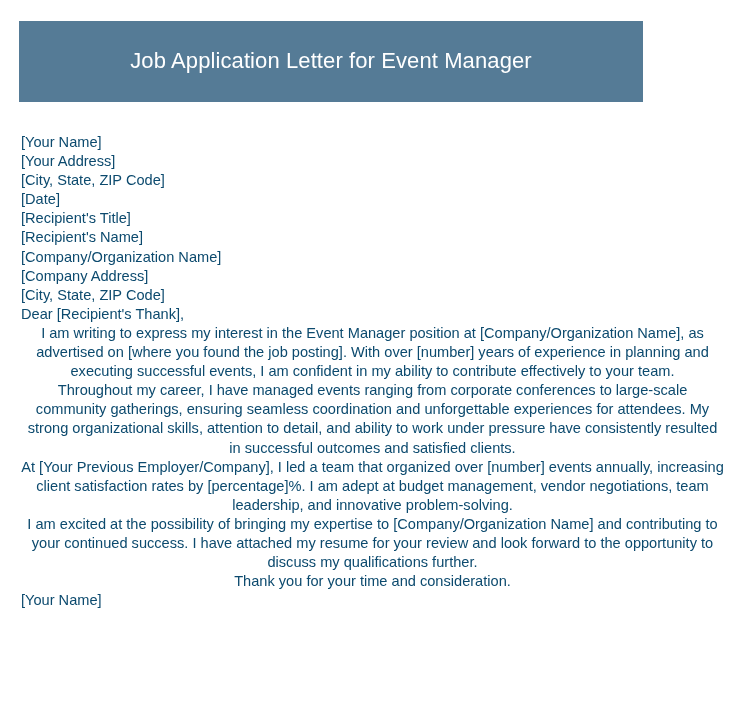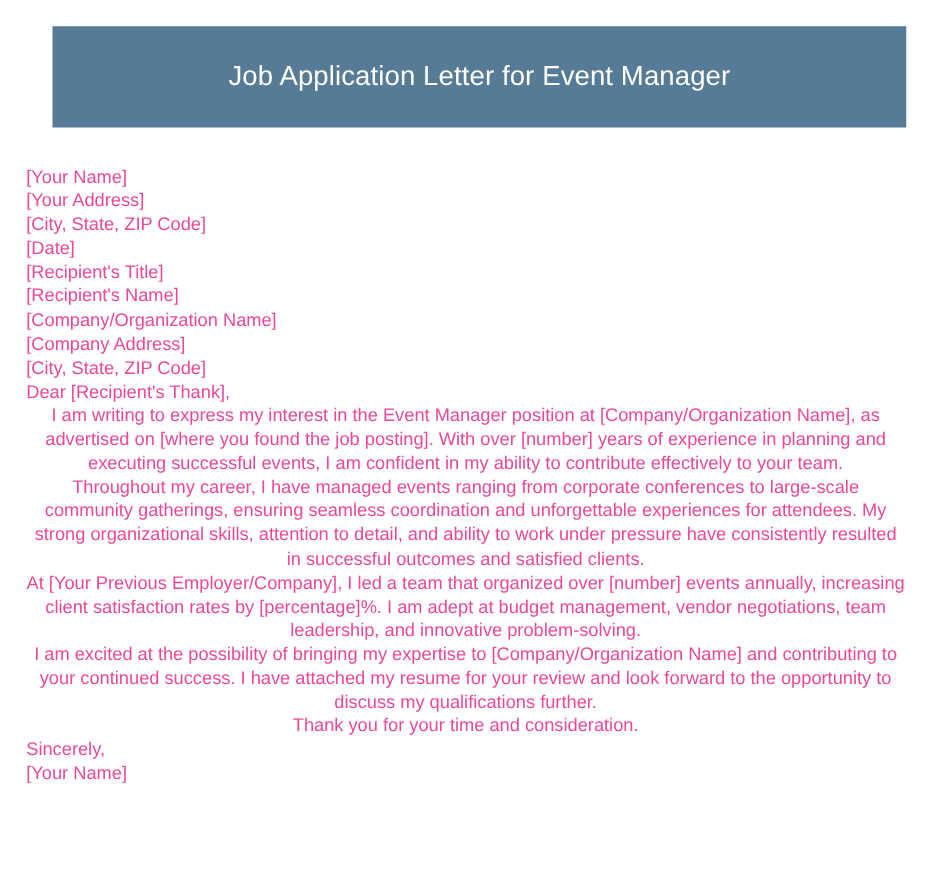--- a/index.html
+++ b/index.html
@@ -16,45 +16,44 @@
   .page {
     position: relative;
     width: 740px;
     height: 705px;
     background: #ffffff;
   }
   .title-banner {
     position: absolute;
     left: 19px;
     top: 21px;
-    width: 683px;
+    width: 624px;
     height: 81px;
     background: #557b96;
     display: flex;
     align-items: center;
     justify-content: center;
     box-sizing: border-box;
-    margin-left: 23px;
   }
   .title-banner .title-text {
     color: #ffffff;
     font-size: 22px;
     font-weight: normal;
     letter-spacing: 0.1px;
     line-height: 1.2;
     text-align: center;
     margin: 0;
     font-family: "Liberation Sans", sans-serif;
   }
   .letter-body {
     position: absolute;
     left: 21px;
     top: 133px;
     width: 703px;
-    color: #ec4899;
+    color: #0c4a6e;
     font-size: 14.6px;
     line-height: 19.1px;
     font-family: "Liberation Sans", sans-serif;
   }
   .letter-line {
     margin: 0;
     padding: 0;
     white-space: pre-wrap;
     word-wrap: break-word;
   }
@@ -87,18 +86,17 @@
     <div class="letter-line">[City, State, ZIP Code]</div>
 
     <div class="letter-line">Dear [Recipient's Thank],</div>
 
     <p class="para">I am writing to express my interest in the Event Manager position at [Company/Organization Name], as advertised on [where you found the job posting]. With over [number] years of experience in planning and executing successful events, I am confident in my ability to contribute effectively to your team.</p>
     <p class="para">Throughout my career, I have managed events ranging from corporate conferences to large-scale community gatherings, ensuring seamless coordination and unforgettable experiences for attendees. My strong organizational skills, attention to detail, and ability to work under pressure have consistently resulted in successful outcomes and satisfied clients.</p>
     <p class="para">At [Your Previous Employer/Company], I led a team that organized over [number] events annually, increasing client satisfaction rates by [percentage]%. I am adept at budget management, vendor negotiations, team leadership, and innovative problem-solving.</p>
     <p class="para">I am excited at the possibility of bringing my expertise to [Company/Organization Name] and contributing to your continued success. I have attached my resume for your review and look forward to the opportunity to discuss my qualifications further.</p>
     <p class="para">Thank you for your time and consideration.</p>
 
-    <div class="letter-line">Sincerely,</div>
     <div class="letter-line">[Your Name]</div>
 
   </div>
 
 </div>
 
 </body></html>

